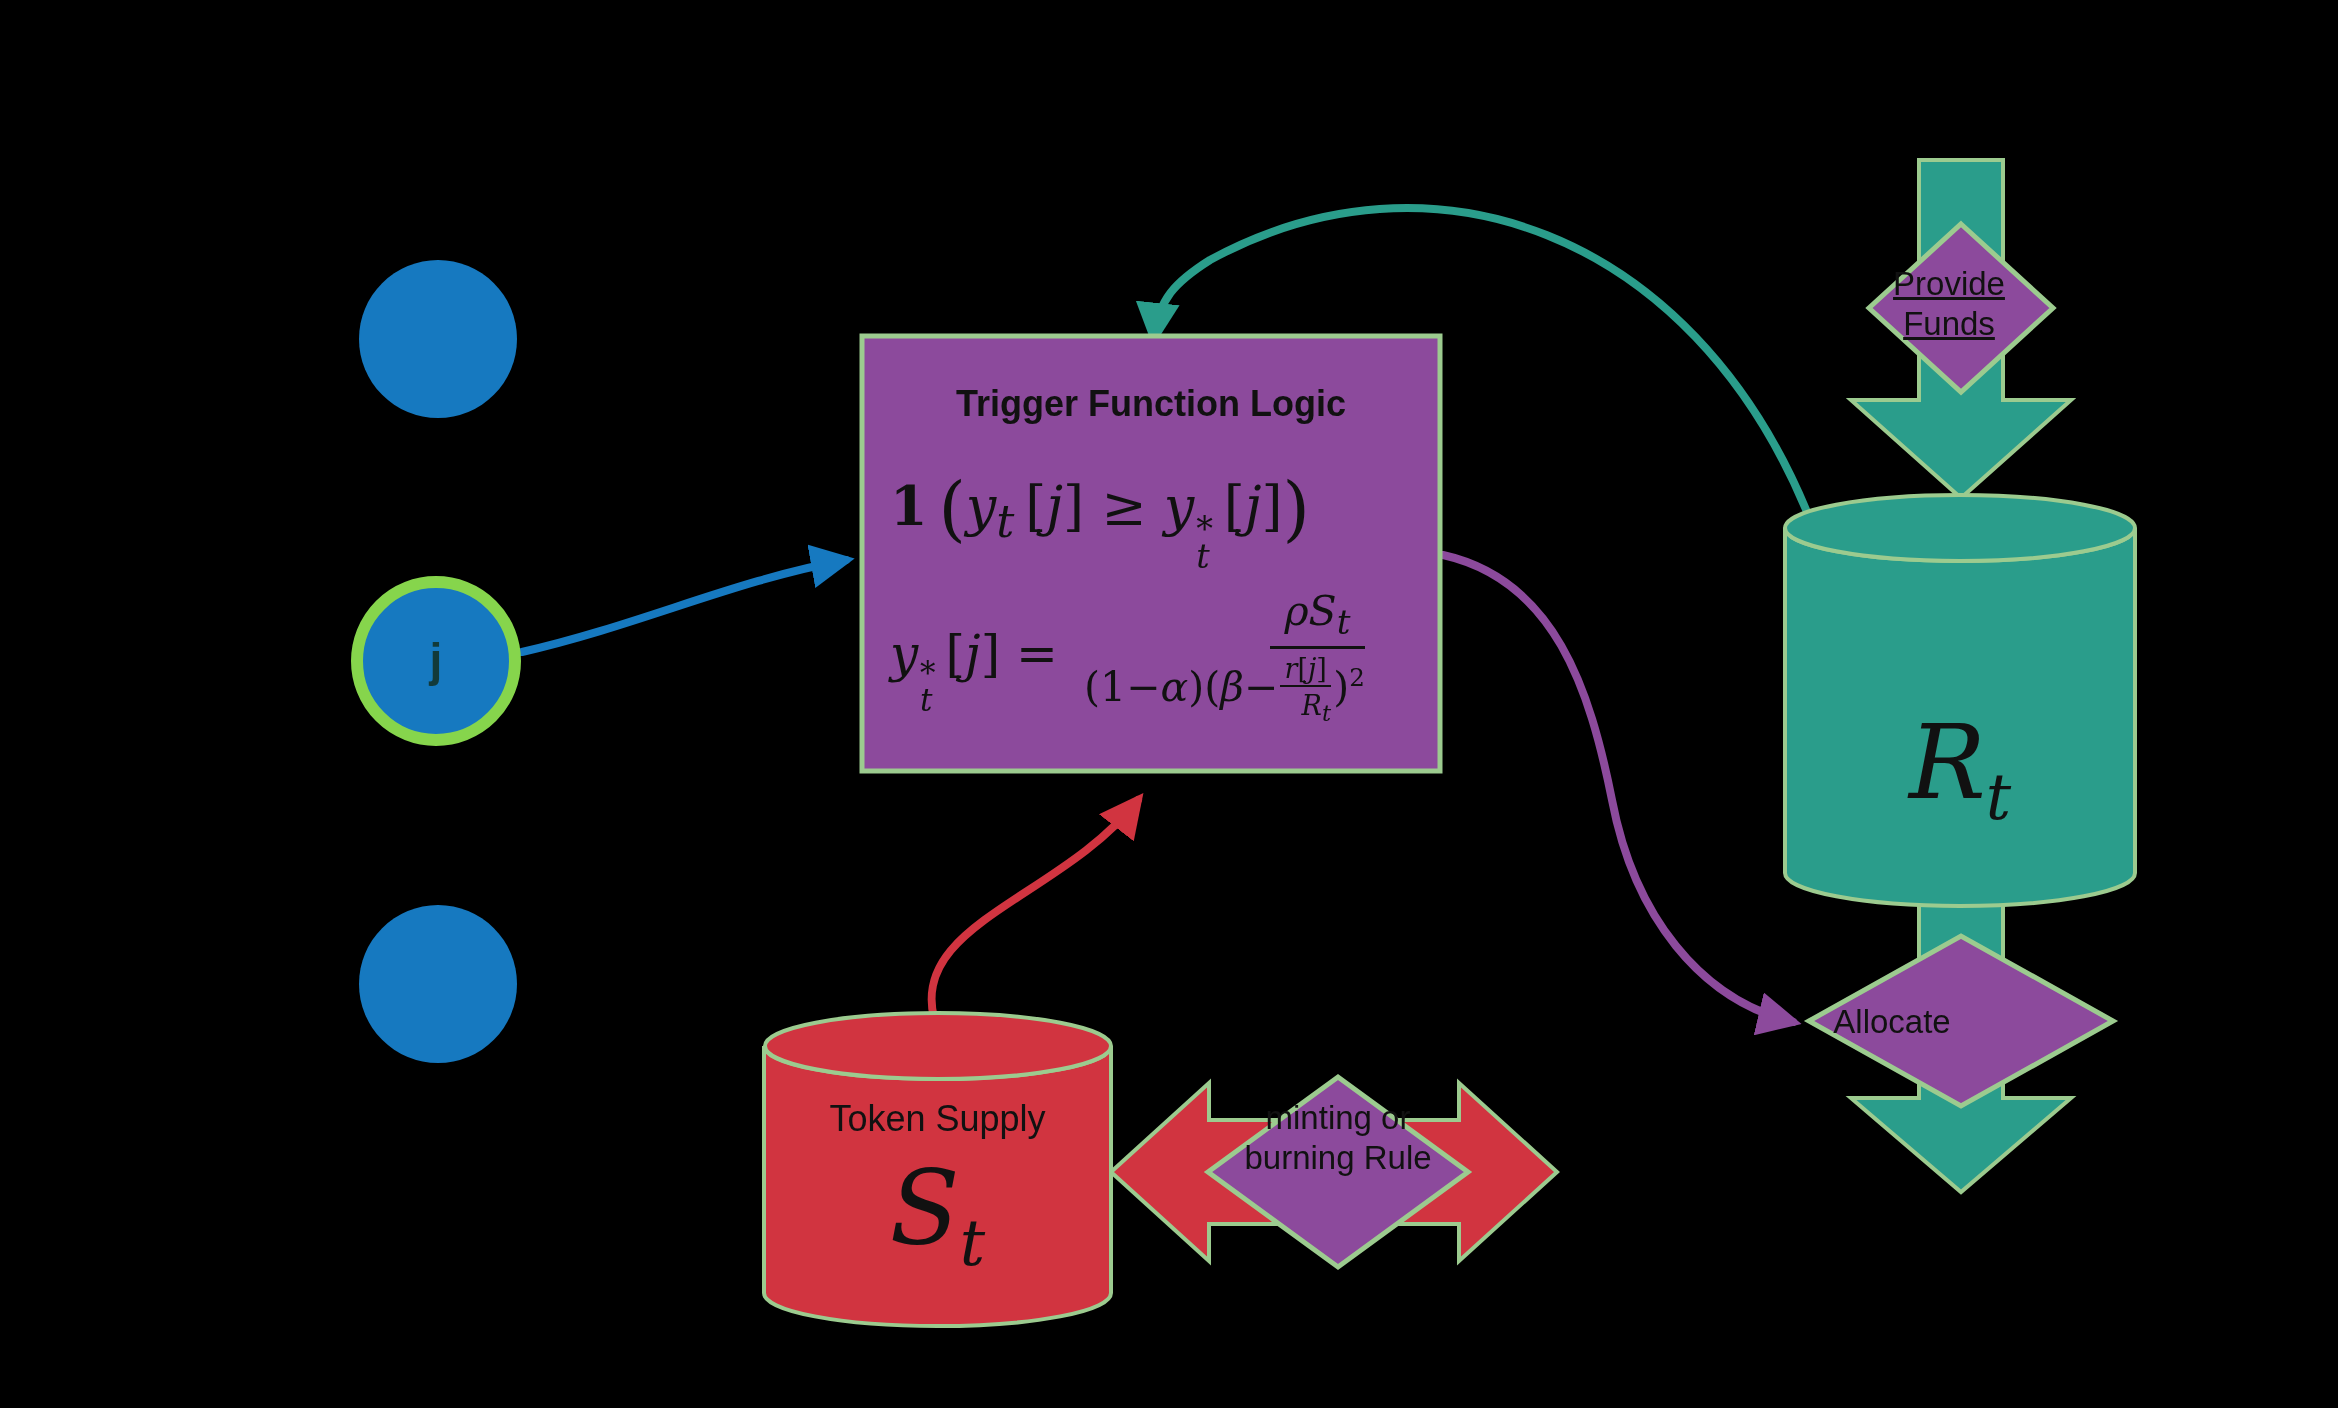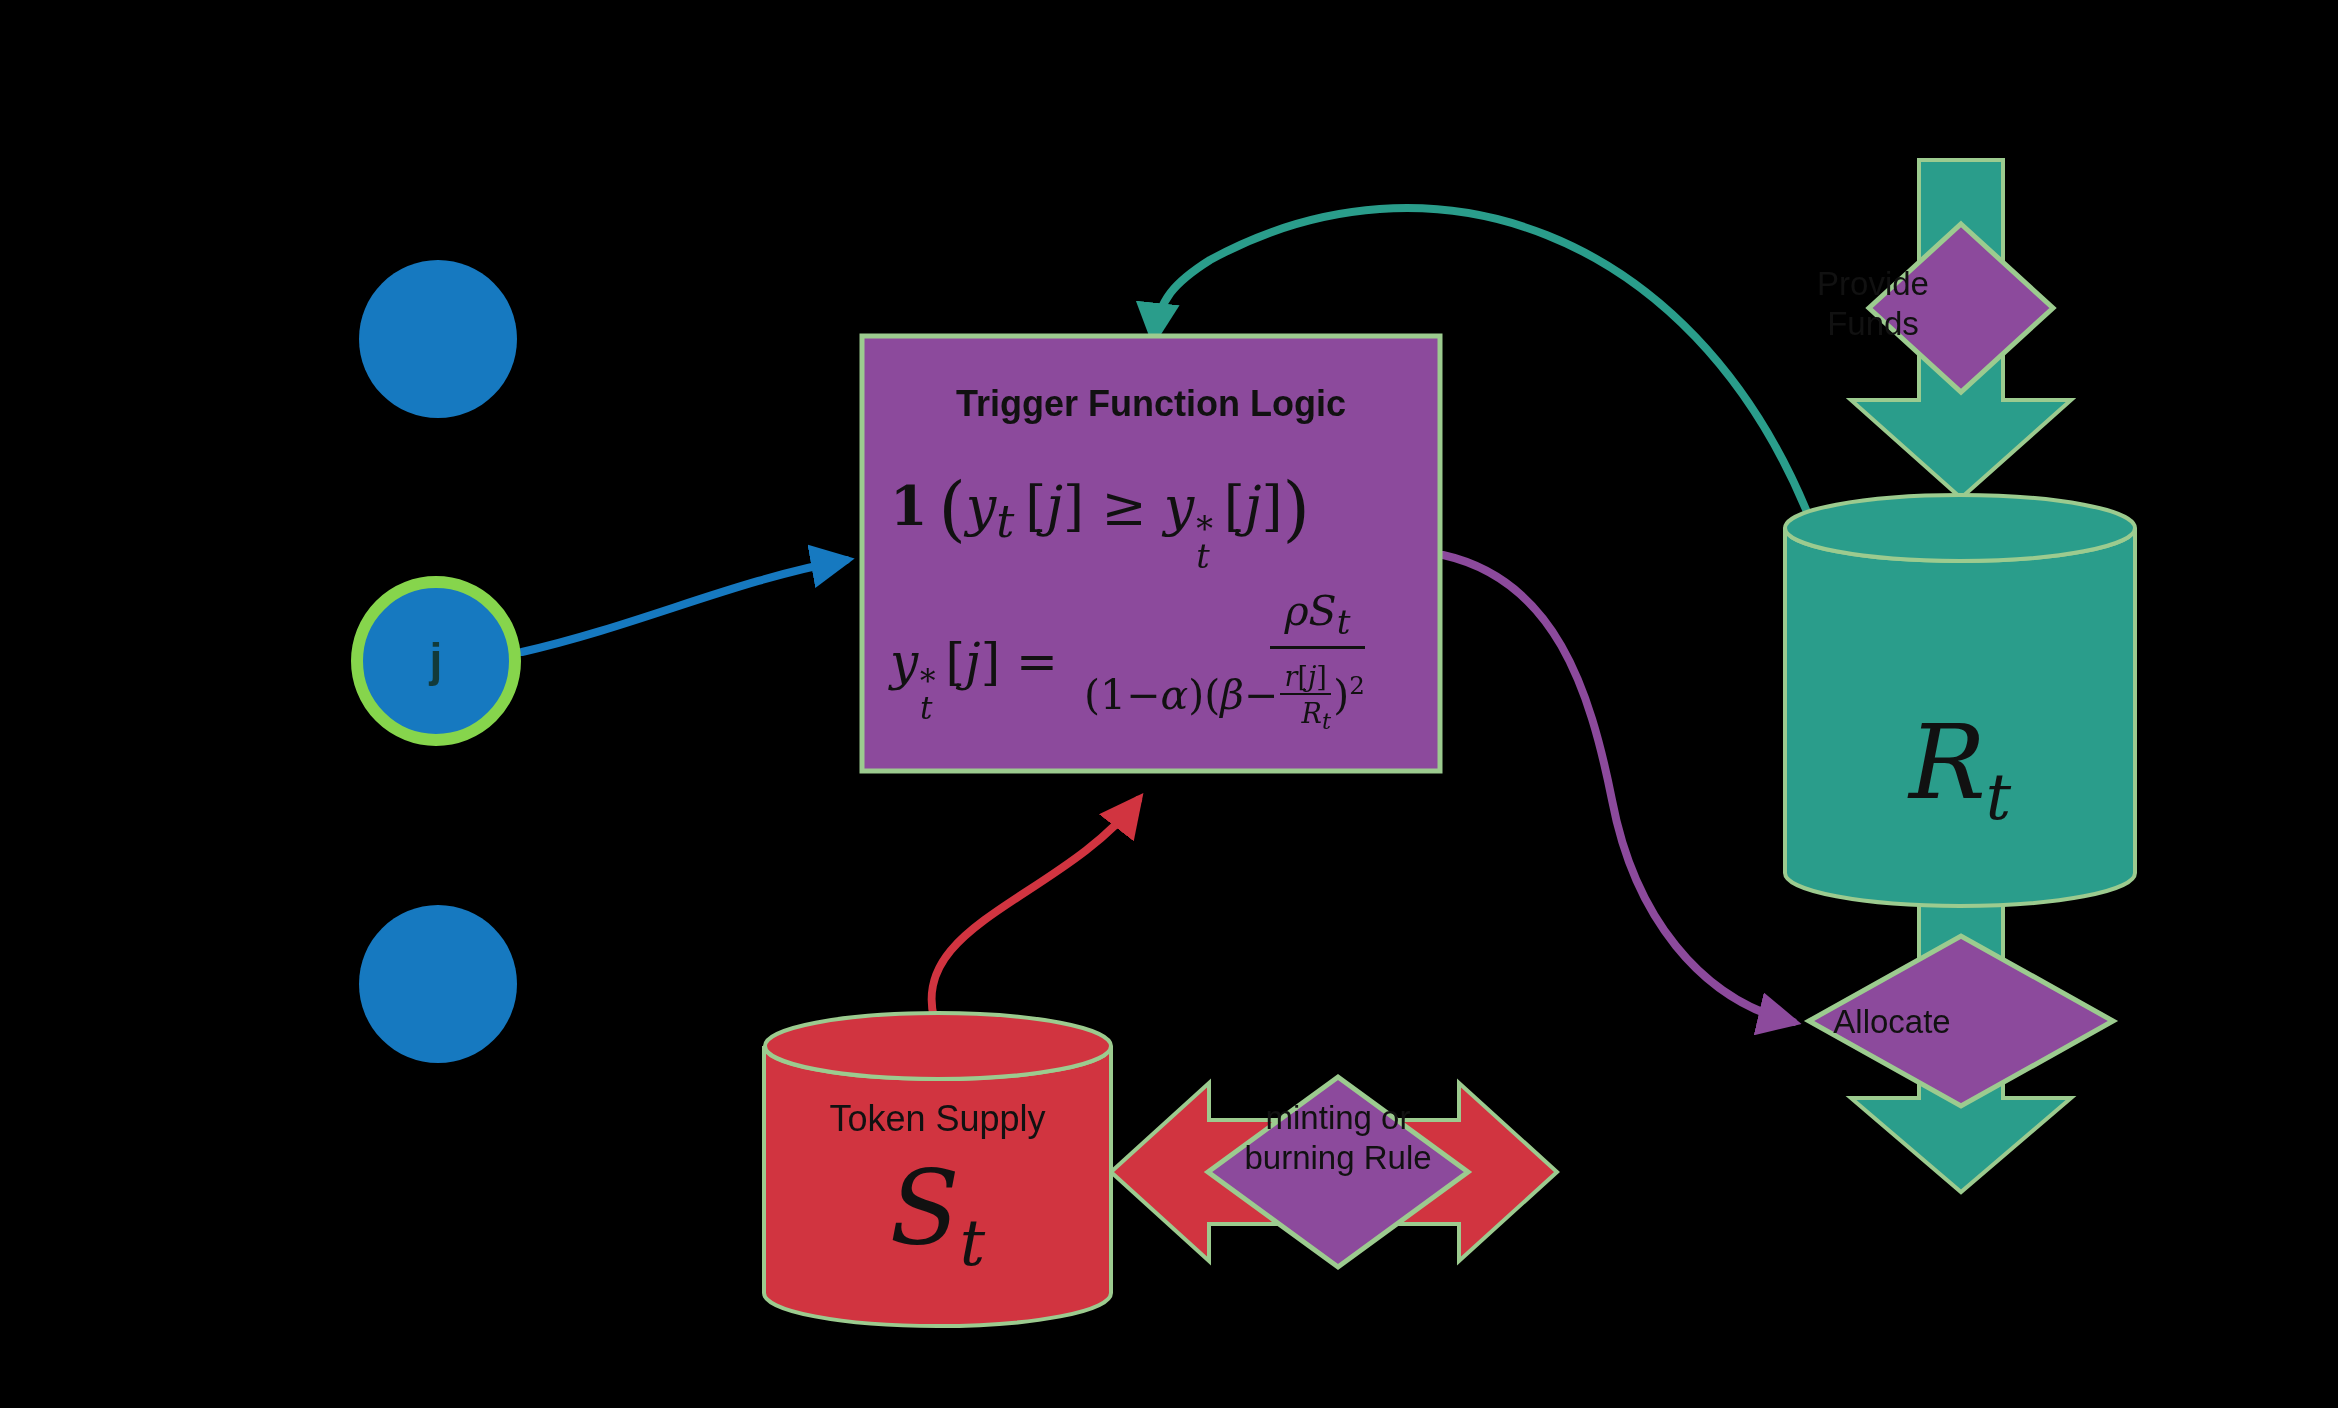--- a/index.html
+++ b/index.html
@@ -79,21 +79,21 @@
     display: inline-flex;
     flex-direction: column;
     align-items: flex-end;
     vertical-align: middle;
     font-size: 0.82em;
     margin-left: 0.25em;
     line-height: 1.15;
   }
   .frac .num { border-bottom: 3px solid var(--text, #111); padding: 0 0.35em 0.08em; }
   .frac .den { padding-top: 0.1em; }
-  .frac.inner { font-size: 0.66em; margin: 8px 0.08em; vertical-align: middle; }
+  .frac.inner { font-size: 0.66em; margin: 0 0.08em; vertical-align: middle; }
   .frac.inner .num { border-bottom: 2px solid var(--text, #111); padding: 0 0.15em 0.04em; }
   .frac sup { font-size: 0.6em; }
 </style>
 </head>
 <body>
 
 <div id="stage">
 
   <svg id="diagram-svg" width="2338" height="1408" viewBox="0 0 2338 1408">
     <defs>
@@ -157,21 +157,21 @@
             <span class="num"><i>r</i>[<i>j</i>]</span>
             <span class="den"><i>R<sub>t</sub></i></span>
           </span>)<sup>2</sup></span>
       </span></div>
 
   <div class="lbl cyl-symbol" style="left:1785px; top:712px; width:350px;"><i>R<sub>t</sub></i></div>
 
   <div class="lbl cyl-symbol" style="left:764px; top:1158px; width:347px;"><i>S<sub>t</sub></i></div>
   <div class="lbl cyl-lbl" style="left:764px; top:1097px; width:347px;">Token Supply</div>
 
-  <div class="lbl diamond-lbl" style="left:1748px; top:264px; width:250px;">Provide
+  <div class="lbl diamond-lbl" style="left:1824px; top:264px; width:250px;text-decoration:underline;">Provide
 Funds</div>
   <div class="lbl diamond-lbl" style="left:1767px; top:1002px; width:250px;">Allocate</div>
   <div class="lbl diamond-lbl" style="left:1203px; top:1098px; width:270px;">minting or
 burning Rule</div>
 
   <div class="lbl j-lbl" style="left:386px; top:632px; width:100px;">j</div>
 
 </div>
 
 </body></html>

